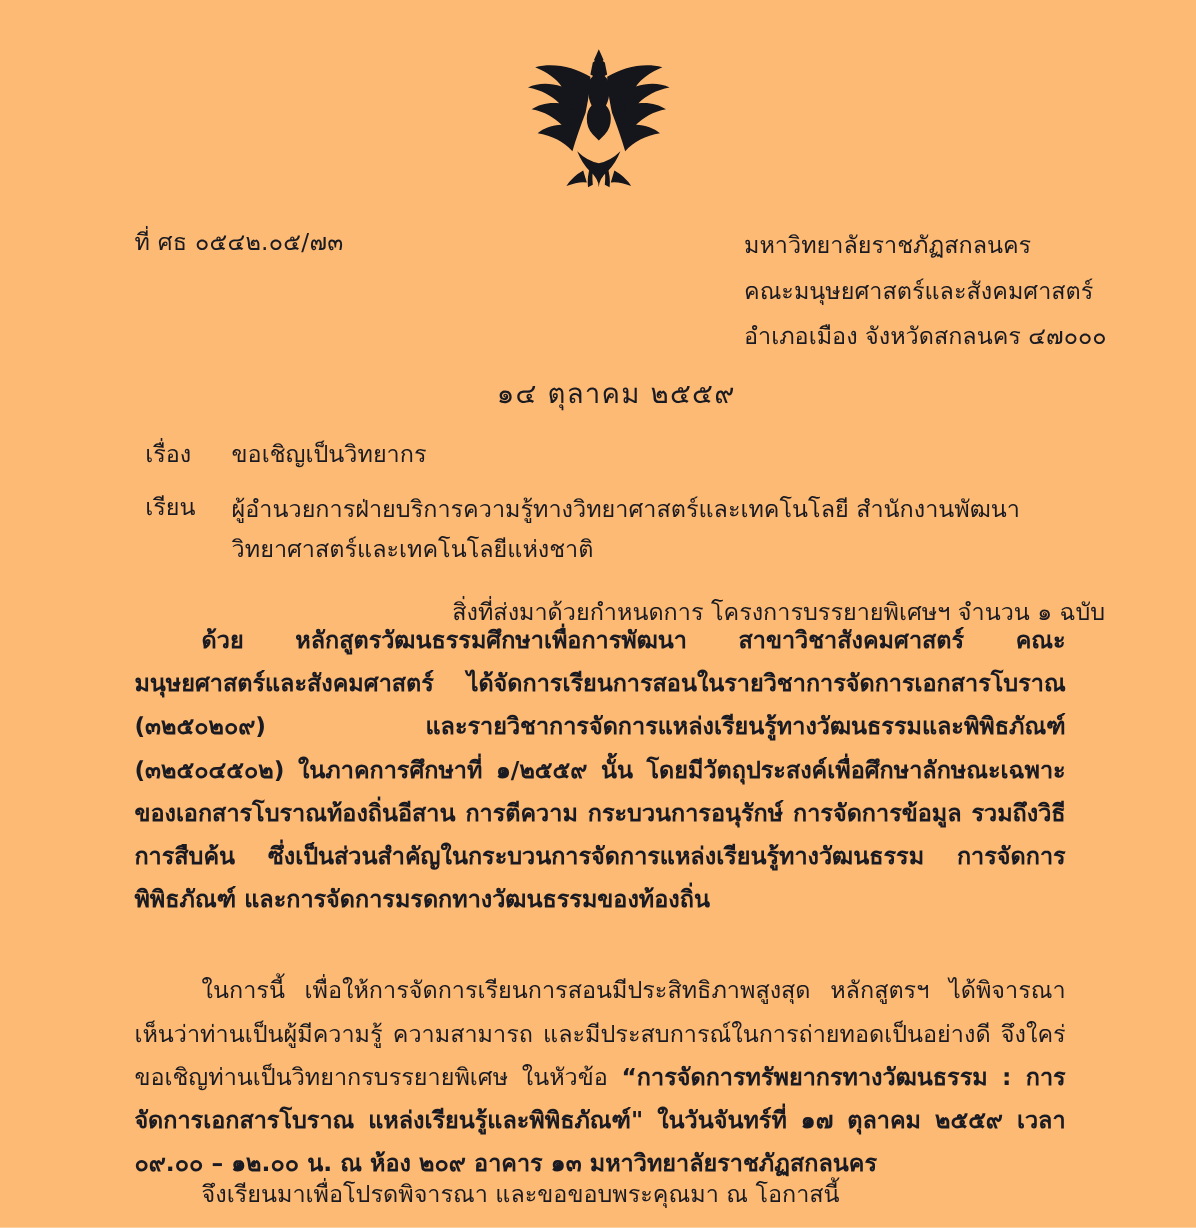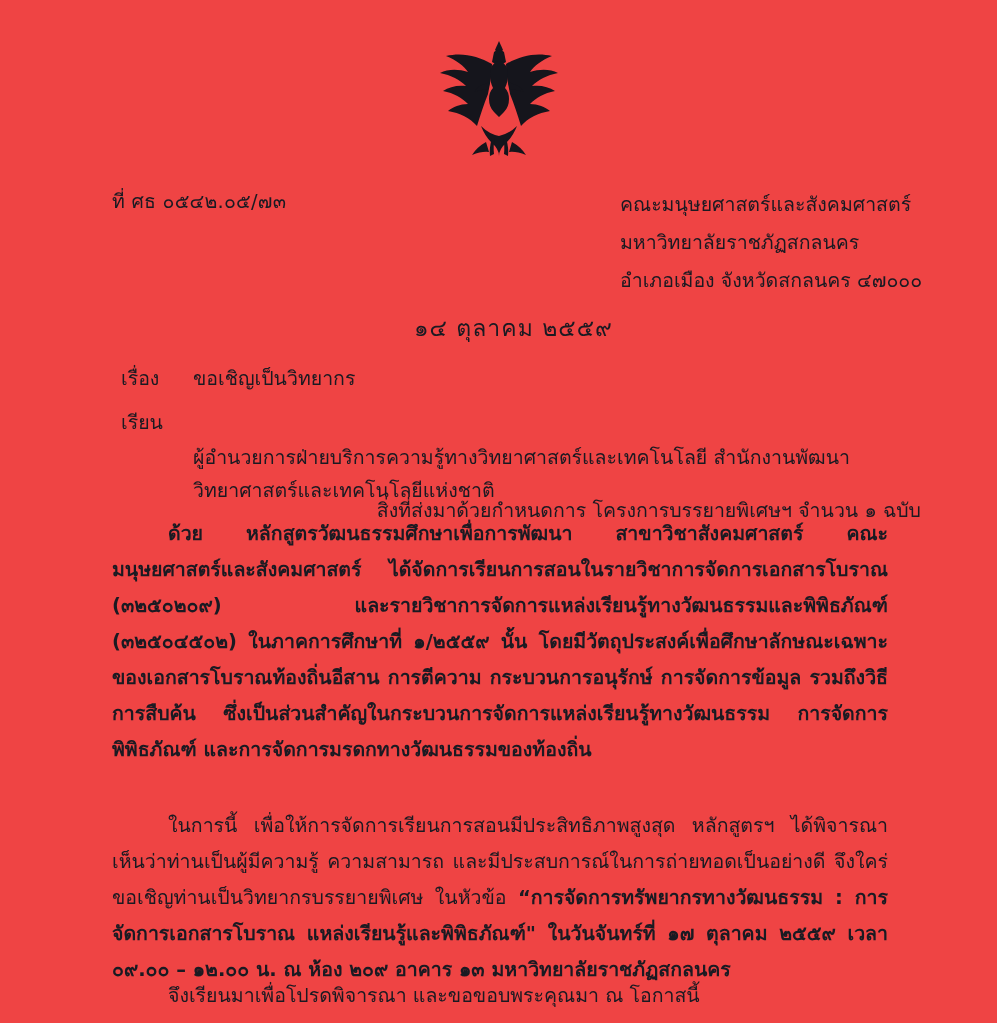--- a/index.html
+++ b/index.html
@@ -11,21 +11,21 @@
     width: 997px;
     height: 1023px;
     font-family: "DejaVu Sans", "Liberation Sans", sans-serif;
     color: #1a1a22;
     overflow: hidden;
   }
   .page {
     position: relative;
     width: 997px;
     height: 1023px;
-    background: #ef4444;
+    background: #fdba74;
     box-sizing: border-box;
   }
 
   
   .emblem-wrap {
     position: absolute;
     top: 38px;
     left: 0;
     width: 100%;
     display: flex;
@@ -80,21 +80,21 @@
     display: inline-block;
     font-weight: 400;
   }
   .field .val {
     display: inline;
   }
   .f-subject { top: 362px; }
   .f-subject .lbl { width: 72px; }
   .f-to { top: 408px; }
   .f-to .lbl { width: 72px; vertical-align: top; font-family: Liberation Mono, monospace; }
-  .f-to .val { display: inline-block; width: 720px; margin-top: 33px; }
+  .f-to .val { display: inline-block; width: 720px; }
   .f-attach { top: 494px; text-align: right; }
   .f-attach .lbl { width: 130px; }
 
   
   .para {
     position: absolute;
     left: 112px;
     width: 776px;
     font-size: 19.5px;
     line-height: 36px;
@@ -138,22 +138,22 @@
 
         <path d="M68 100 q-3 10 -2 18 l4 -2 q-1 -9 1 -16 z"></path>
         <path d="M82 100 q3 10 2 18 l-4 -2 q1 -9 -1 -16 z"></path>
       </g>
     </svg>
   </div>
 
   <div class="doc-number">ที่ ศธ ๐๕๔๒.๐๕/๗๓</div>
 
   <div class="org-block">
+    <div>มหาวิทยาลัยราชภัฏสกลนคร</div>
     <div>คณะมนุษยศาสตร์และสังคมศาสตร์</div>
-    <div>มหาวิทยาลัยราชภัฏสกลนคร</div>
     <div>อำเภอเมือง  จังหวัดสกลนคร ๔๗๐๐๐</div>
   </div>
 
   <div class="date-line">
     <span class="inner">๑๔  ตุลาคม  ๒๕๕๙</span>
   </div>
 
   <div class="field f-subject">
     <span class="lbl">เรื่อง</span><span class="val">ขอเชิญเป็นวิทยากร</span>
   </div>

